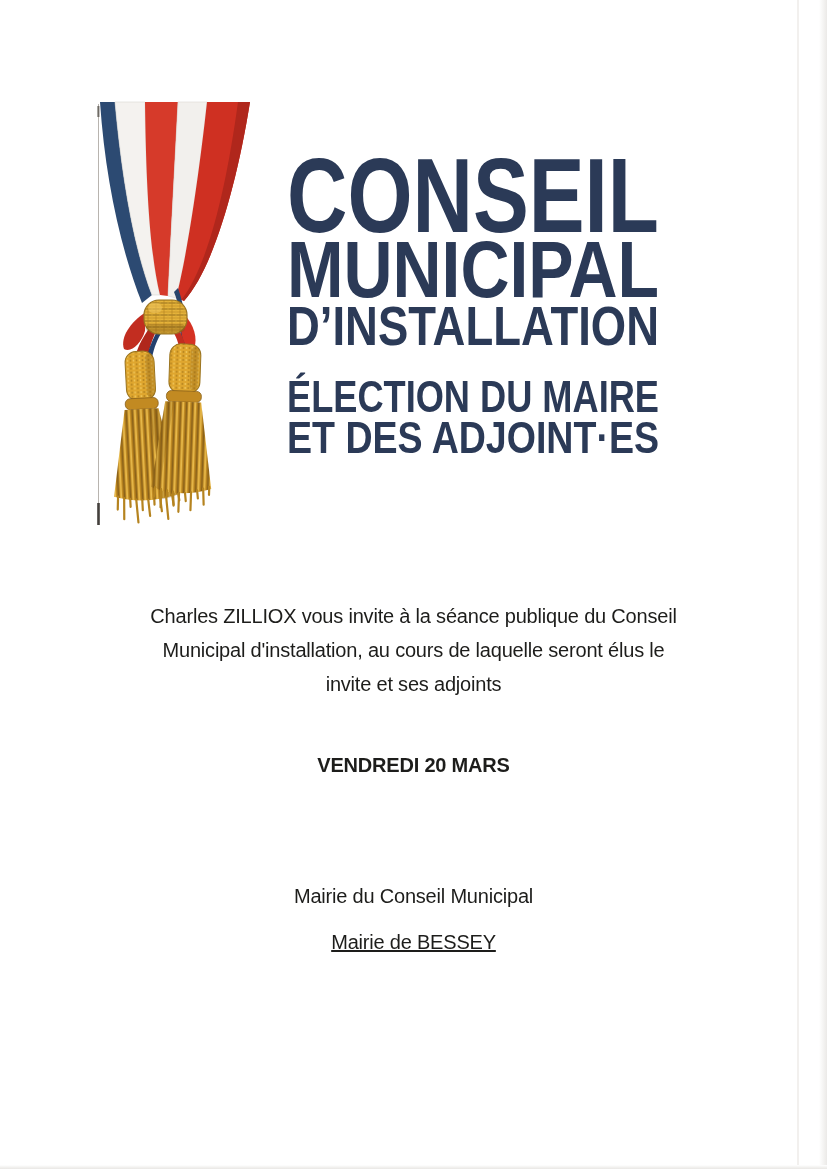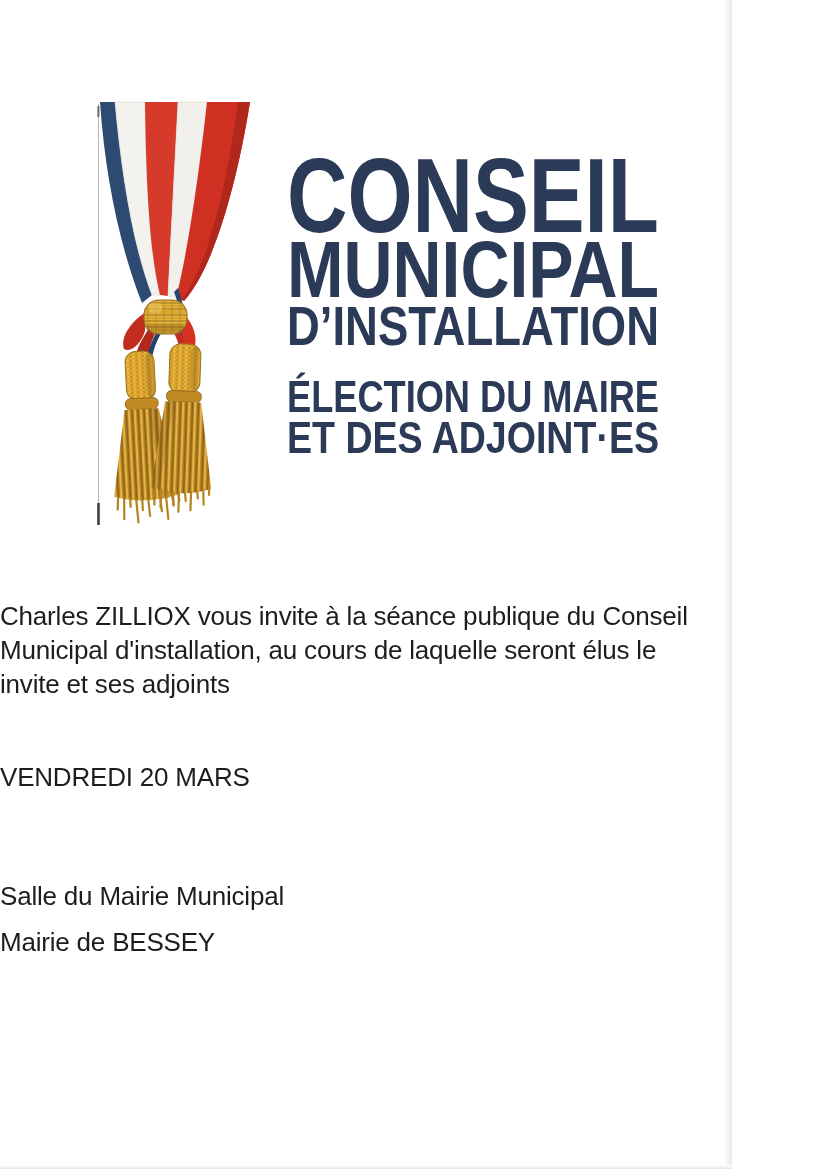--- a/index.html
+++ b/index.html
@@ -1,43 +1,44 @@
 <!DOCTYPE html>
 <html><head>
 <meta charset="utf-8">
 <style>
   html, body { margin: 0; padding: 0; background: #ffffff; }
   .page {
     position: relative;
-    width: 732px; height: 1169px;
+    width: 827px; height: 1169px;
     background: #ffffff;
     overflow: hidden;
     font-family: "Liberation Sans", sans-serif;
   }
   .sash-svg   { position: absolute; left: 90px;  top: 98px;  width: 170px; height: 440px; }
   .title-svg  { position: absolute; left: 286px; top: 145px; width: 386px; height: 320px; }
   .title-svg text {
     font-family: "Liberation Sans", sans-serif;
     font-weight: bold;
   }
   .text-line {
     position: absolute; left: 0; width: 827px;
-    font-size: 26px; line-height: 34px;
+    text-align: center;
+    font-size: 20px; line-height: 34px;
     letter-spacing: -0.2px;
     color: #1d1d1b;
     white-space: nowrap;
   }
-  .text-line.bold { font-weight: normal; margin-top: 12px; }
+  .text-line.bold { font-weight: bold; }
   .para-1 { top: 599px; }
   .para-2 { top: 633px; }
   .para-3 { top: 667px; }
   .event-date { top: 748px; }
   .event-time { top: 792px; }
   .venue-1 { top: 879px; }
-  .venue-2 { top: 925px; }
+  .venue-2 { top: 925px; text-decoration: underline; }
   .scan-line-right {
     position: absolute; top: 0; left: 797px; width: 2px; height: 1169px;
     background: #eceae7; opacity: .7;
   }
   .scan-edge-right {
     position: absolute; top: 0; right: 0; width: 8px; height: 1169px;
     background: linear-gradient(to right, #ffffff, #e6e4e1);
     opacity: .8;
   }
   .scan-edge-bottom {
@@ -154,20 +155,20 @@
       <text x="1" y="308" font-size="44" textLength="372" lengthAdjust="spacingAndGlyphs">ET DES ADJOINT·ES</text>
     </g>
   </svg>
 
   <div class="text-line para-1">Charles ZILLIOX vous invite à la séance publique du Conseil</div>
   <div class="text-line para-2">Municipal d'installation, au cours de laquelle seront élus le</div>
   <div class="text-line para-3">invite et ses adjoints</div>
 
   <div class="text-line bold event-date">VENDREDI 20 MARS</div>
 
-  <div class="text-line venue-1">Salle du Mairie Municipal</div>
+  <div class="text-line venue-1">Mairie du Conseil Municipal</div>
   <div class="text-line venue-2">Mairie de BESSEY</div>
 
   <div class="scan-line-right"></div>
   <div class="scan-edge-right"></div>
   <div class="scan-edge-bottom"></div>
 
 </div>
 
 </body></html>

